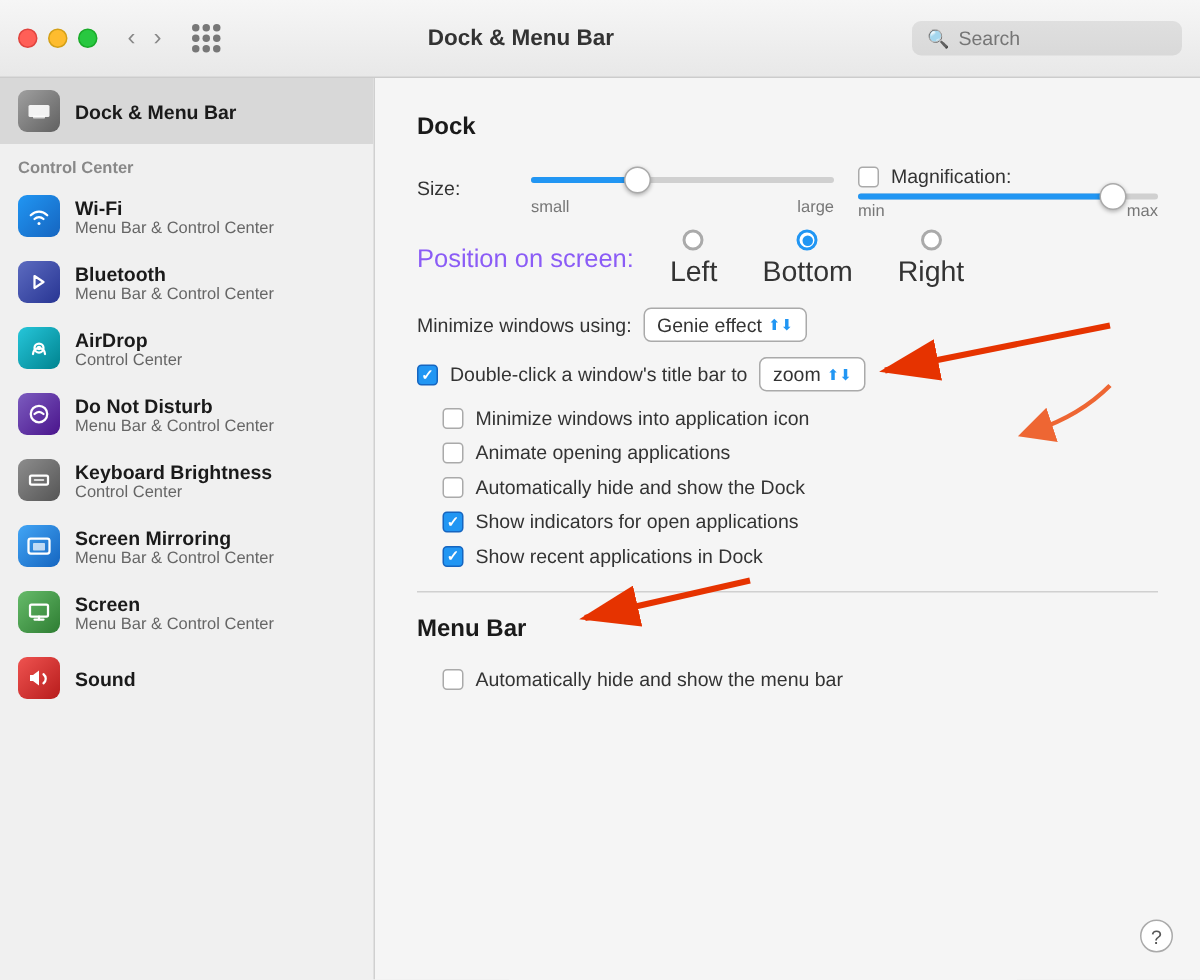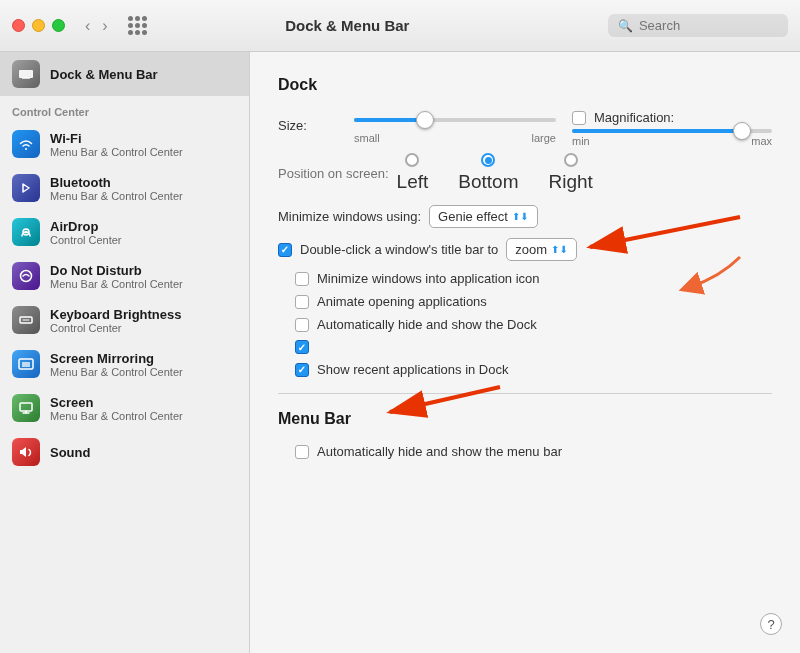--- a/index.html
+++ b/index.html
@@ -216,21 +216,21 @@
       width: 14px; height: 14px;
       border: 1px solid #aaa;
       border-radius: 3px;
       background: white;
     }
     .position-row {
       display: flex;
       align-items: center;
       margin-bottom: 12px;
     }
-    .position-label { font-size: 13px; color: #737373; margin-right: 8px; }
+    .position-label { font-size: 17px; color: #8b5cf6; margin-right: 24px; }
     .radio-options {
       display: flex;
       gap: 30px;
     }
     .radio-option {
       display: flex;
       flex-direction: column;
       align-items: center;
       gap: 4px;
     }
@@ -584,20 +584,21 @@
       <div class="checkbox-row">
         <div class="checkbox"></div>
         <span class="checkbox-label">Animate opening applications</span>
       </div>
       <div class="checkbox-row">
         <div class="checkbox"></div>
         <span class="checkbox-label">Automatically hide and show the Dock</span>
       </div>
       <div class="checkbox-row">
         <div class="checkbox checked"></div>
+        <span class="checkbox-label">Show indicators for open applications</span>
       </div>
       <div class="checkbox-row">
         <div class="checkbox checked"></div>
         <span class="checkbox-label">Show recent applications in Dock</span>
       </div>
     </div>
 
     <hr class="divider">
 
     <div class="section-title">Menu Bar</div>

